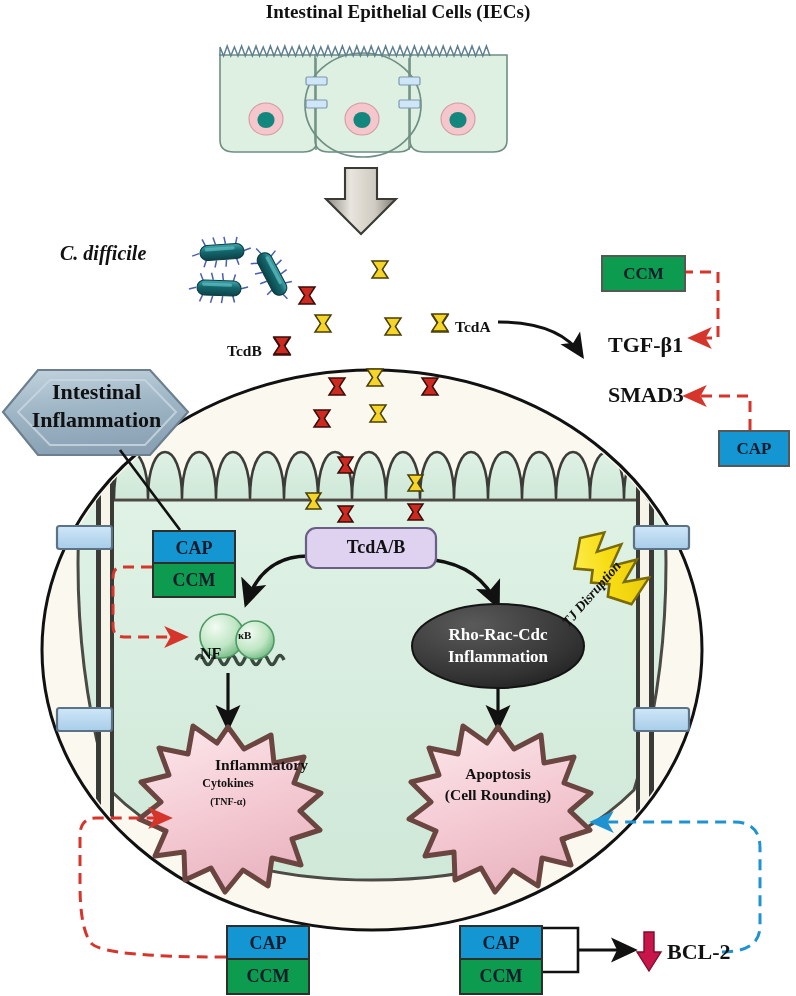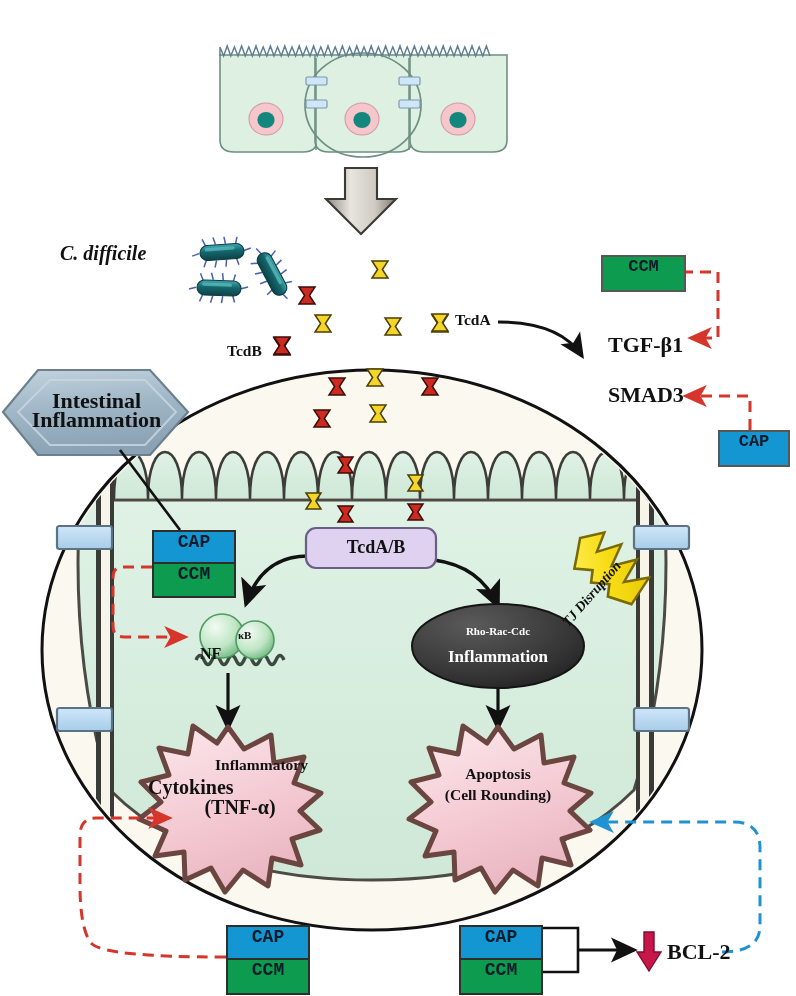--- a/index.html
+++ b/index.html
@@ -6,28 +6,29 @@
   body{width:796px;height:996px;position:relative;overflow:hidden;
        font-family:"Liberation Serif",serif;}
   #stage{position:absolute;left:0;top:0;width:796px;height:996px;}
   svg.layer{position:absolute;left:0;top:0;width:796px;height:996px;overflow:visible;}
   .htxt{position:absolute;font-family:"Liberation Serif",serif;font-weight:bold;color:#111;
         white-space:nowrap;line-height:1.08;}
   .title{font-size:19px;letter-spacing:0px;}
   .cdiff{font-size:20px;font-style:italic;}
   .lbl{font-size:15.5px;}
   .biglbl{font-size:22px;}
-  .boxlbl{position:absolute;display:flex;justify-content:center;
-          font-family:Liberation Mono, monospace;font-weight:bold;color:#0d1b2a;}
+  .boxlbl{position:absolute;display:flex;align-items:center;justify-content:center;
+          font-family:Liberation Serif, serif;font-weight:bold;color:#0d1b2a;}
 </style>
 </head>
 <body>
 
 <div id="stage">
 
+  <div class="htxt title" style="left:0;top:2px;width:796px;text-align:center;">Intestinal Epithelial Cells (IECs)</div>
 
   <svg class="layer" viewBox="0 0 796 996">
     <defs>
       <linearGradient id="gBact" x1="0" y1="0" x2="0" y2="1">
         <stop offset="0%" stop-color="#3fa9ae"></stop>
         <stop offset="45%" stop-color="#14666c"></stop>
         <stop offset="100%" stop-color="#0c4348"></stop>
       </linearGradient>
       <linearGradient id="gHex" x1="0" y1="0" x2="0.2" y2="1">
         <stop offset="0%" stop-color="#c3d3dd"></stop>
@@ -324,23 +325,23 @@
   <div class="htxt cdiff" style="left:60px;top:243px;">C. difficile</div>
 
   <div class="htxt lbl" style="left:227px;top:343px;">TcdB</div>
   <svg style="position:absolute;left:272px;top:336px;width:22px;height:20px;">
     <path d="M2,1 l16,0 l-5.6,8.5 l5.6,8.5 l-16,0 l5.6,-8.5 Z" fill="#cc2a20" stroke="#3b0d09" stroke-width="1.5"></path>
   </svg>
 
   <svg style="position:absolute;left:430px;top:313px;width:22px;height:20px;">
     <path d="M2,1 l16,0 l-5.6,8.5 l5.6,8.5 l-16,0 l5.6,-8.5 Z" fill="#f5d52a" stroke="#4a3f05" stroke-width="1.5"></path>
   </svg>
-  <div class="htxt lbl" style="left:455px;top:312px;">TcdA</div>
-
-  <div class="htxt biglbl" style="left:24px;top:389px;width:145px;text-align:center;">Intestinal</div>
+  <div class="htxt lbl" style="left:455px;top:319px;">TcdA</div>
+
+  <div class="htxt biglbl" style="left:24px;top:380px;width:145px;text-align:center;">Intestinal</div>
   <div class="htxt biglbl" style="left:18px;top:408px;width:157px;text-align:center;">Inflammation</div>
 
   <div class="boxlbl" style="left:601px;top:255px;width:81px;height:33px;background:#0d9b4f;border:2px solid #575753;font-size:17px;">
     <span>CCM</span>
   </div>
 
   <div class="htxt biglbl" style="left:608px;top:333px;">TGF-β1</div>
 
   <div class="htxt biglbl" style="left:608px;top:383px;">SMAD3</div>
 
@@ -353,29 +354,29 @@
   </div>
   <div class="boxlbl" style="left:152px;top:562px;width:80px;height:32px;background:#0d9b4f;border:2px solid #2e2e2b;font-size:18px;">
     <span>CCM</span>
   </div>
 
   <div class="htxt" style="left:306px;top:538px;width:140px;text-align:center;font-size:18px;">TcdA/B</div>
 
   <div class="htxt" style="left:200px;top:626px;font-size:16px;margin-top:19px;">NF</div>
   <div class="htxt" style="left:238px;top:630px;font-size:11px;">κB</div>
 
-  <div class="htxt" style="left:412px;top:626px;width:172px;text-align:center;font-size:11px;color:#fff;">Rho-Rac-Cdc</div>
+  <div class="htxt" style="left:412px;top:626px;width:172px;text-align:center;font-size:17px;color:#fff;">Rho-Rac-Cdc</div>
   <div class="htxt" style="left:412px;top:648px;width:172px;text-align:center;font-size:17px;color:#fff;">Inflammation</div>
 
   <div class="htxt" style="left:565px;top:617px;font-size:14px;font-style:italic;
               transform:rotate(-49deg);transform-origin:left center;">TJ Disruption</div>
 
   <div class="htxt" style="left:148px;top:757px;width:160px;text-align:right;font-size:15.5px;">Inflammatory</div>
-  <div class="htxt" style="left:148px;top:777px;width:160px;text-align:left;font-size:20px;">Cytokines</div>
-  <div class="htxt" style="left:160px;top:797px;width:160px;text-align:center;font-size:20px;">(TNF-α)</div>
+  <div class="htxt" style="left:148px;top:777px;width:160px;text-align:center;font-size:12px;">Cytokines</div>
+  <div class="htxt" style="left:148px;top:797px;width:160px;text-align:center;font-size:10px;">(TNF-α)</div>
 
   <div class="htxt" style="left:412px;top:766px;width:172px;text-align:center;font-size:15.5px;">Apoptosis</div>
   <div class="htxt" style="left:408px;top:787px;width:180px;text-align:center;font-size:15.5px;">(Cell Rounding)</div>
 
   <div class="boxlbl" style="left:226px;top:925px;width:80px;height:33px;background:#1496d2;border:2px solid #2e2e2b;border-bottom:none;font-size:18px;">
     <span>CAP</span>
   </div>
   <div class="boxlbl" style="left:226px;top:958px;width:80px;height:33px;background:#0d9b4f;border:2px solid #2e2e2b;font-size:18px;">
     <span>CCM</span>
   </div>

